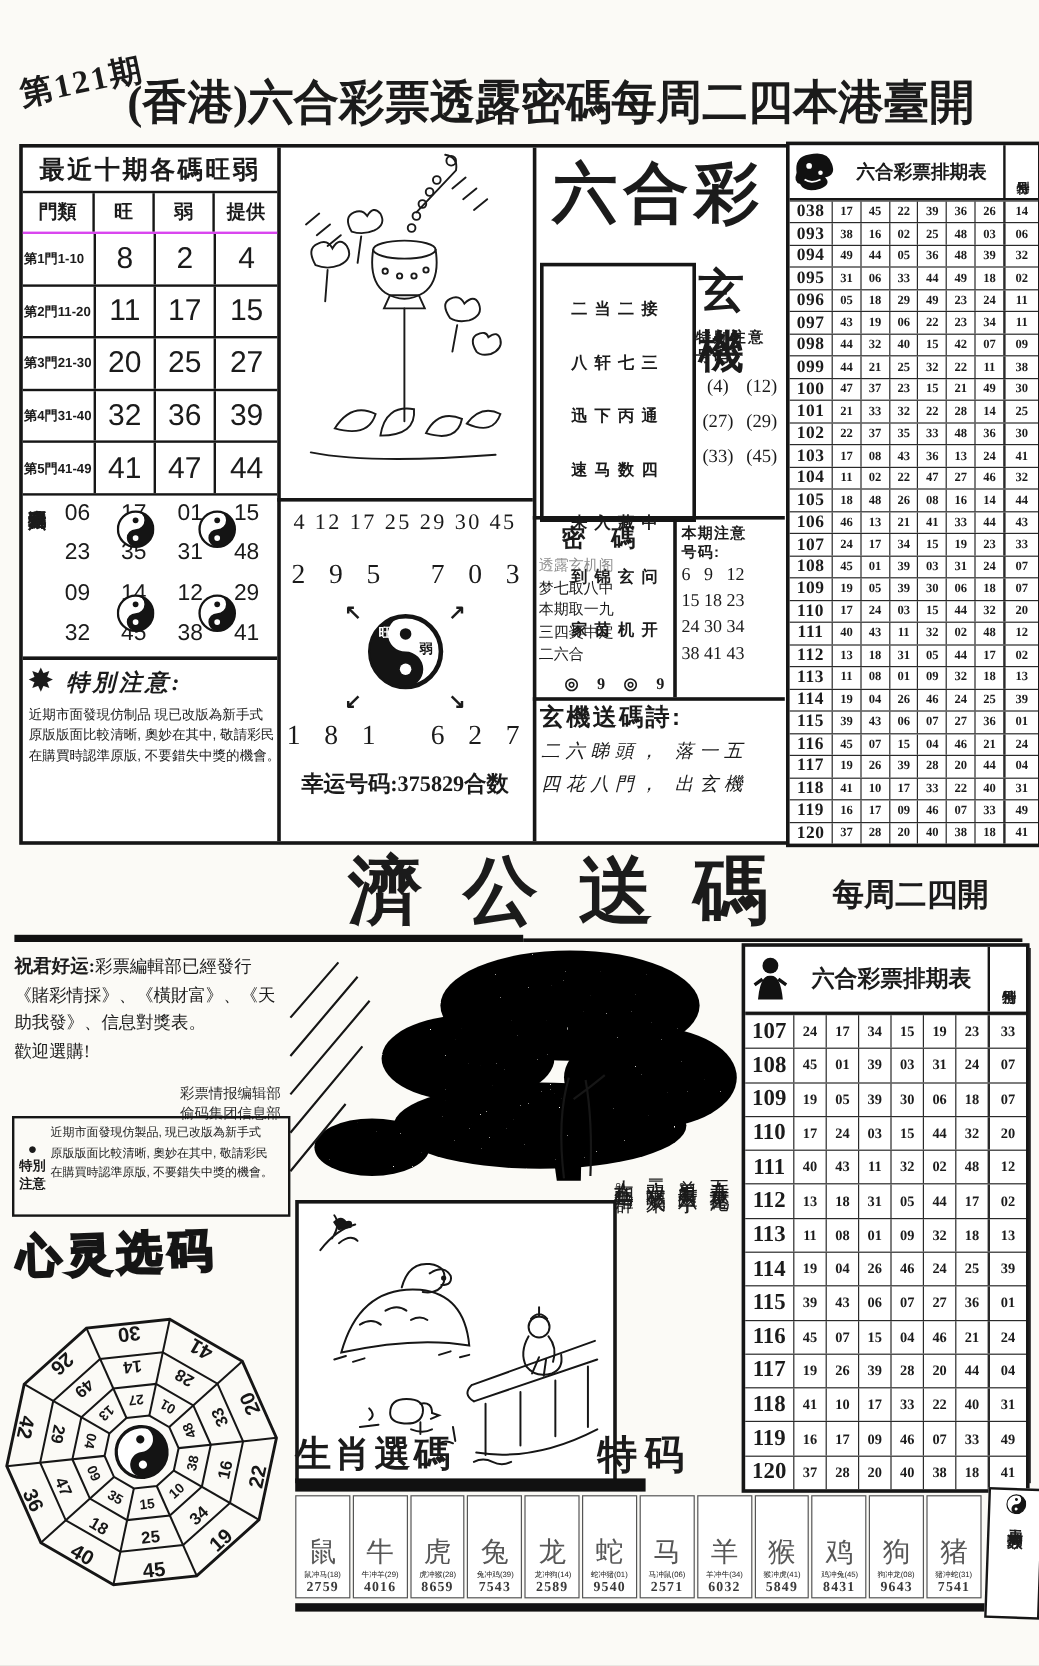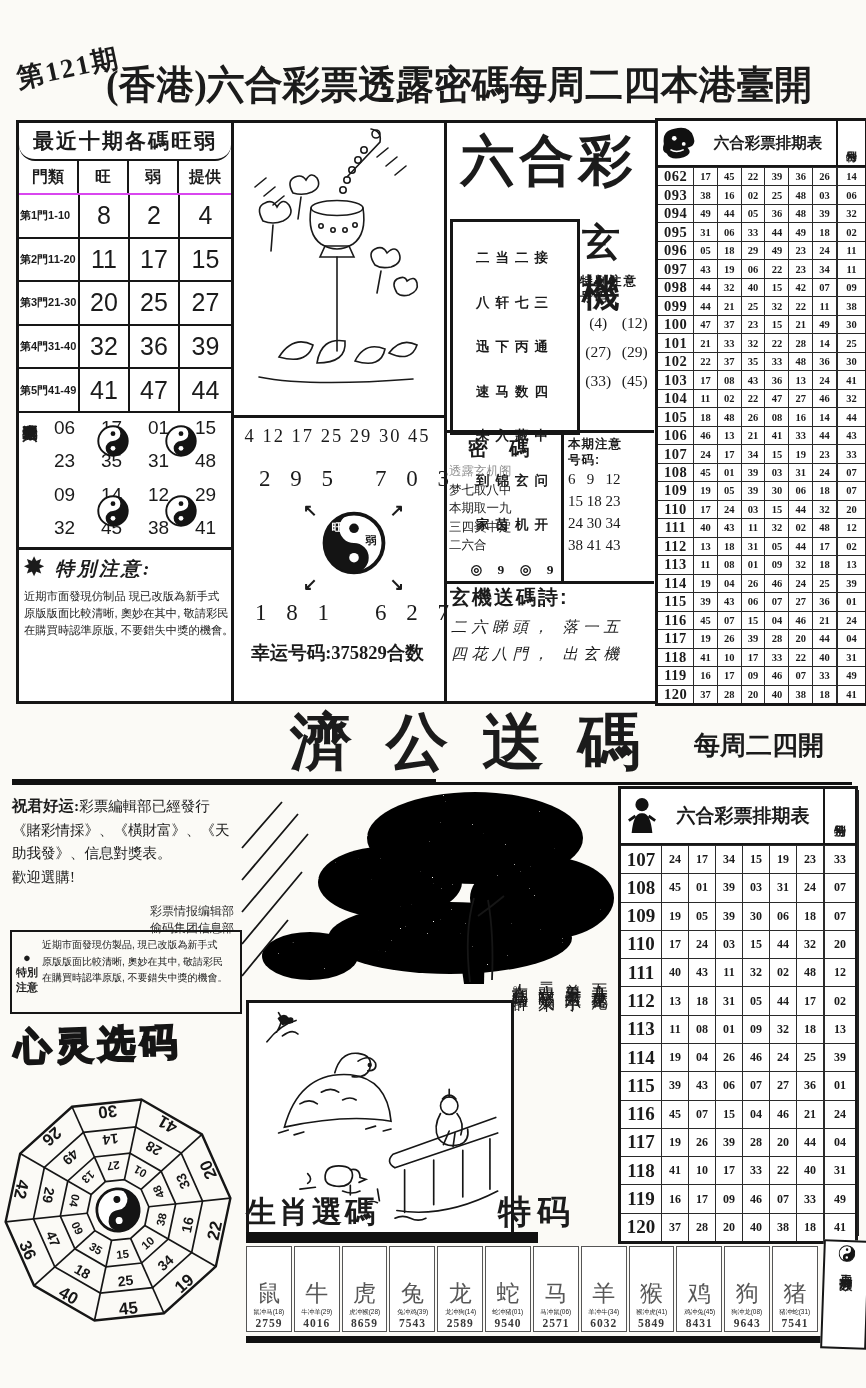--- a/index.html
+++ b/index.html
@@ -16,21 +16,21 @@
   .s1-title{left:106px;top:58px;font-size:39px;font-weight:900;white-space:nowrap;
             font-family:"Liberation Serif",serif;transform:scaleX(.97);transform-origin:left;}
 
   
   .mainbox{left:16px;top:120px;width:641px;height:578px;border:3px solid #161616;background:#fff;}
   .colL{left:0;top:0;width:212px;height:100%;border-right:3px solid #161616;}
   .colM{left:212px;top:0;width:213px;height:100%;border-right:3px solid #161616;}
   .colR{left:425px;top:0;width:210px;height:100%;}
 
   .hc-title{height:36px;line-height:36px;text-align:center;font-size:21px;font-weight:700;
-            border-bottom:2.5px solid #161616;letter-spacing:2px;border-radius:16px;}
+            border-bottom:2.5px solid #161616;letter-spacing:2px;}
   .hc-head{display:flex;height:32px;border-bottom:2px solid #d946ef;font-weight:700;font-size:16px;
            font-family:"Liberation Serif",serif;}
   .hc-head span{border-right:2px solid #161616;display:flex;align-items:center;justify-content:center;}
   .hc-head span:last-child{border-right:none;}
   .hc-c0{width:58px;} .hc-c1{width:48px;} .hc-c2{width:48px;} .hc-c3{flex:1;}
   .hc-body{display:flex;flex-direction:column;height:218px;}
   .hc-row{flex:1;display:flex;border-bottom:2px solid #161616;}
   .hc-row .g{width:58px;border-right:2px solid #161616;display:flex;align-items:center;
              font-size:11px;font-weight:700;transform-origin:left;padding-left:1px;white-space:nowrap;}
   .hc-row .v{width:48px;border-right:2px solid #161616;display:flex;align-items:center;justify-content:center;
@@ -47,21 +47,21 @@
 
   .note1{left:0;top:424px;right:0;bottom:0;padding:6px 5px 0 5px;}
   .n1-head{font-size:19px;font-weight:700;font-style:italic;letter-spacing:3px;margin-bottom:6px;}
   .n1-star{font-style:normal;font-size:24px;margin-right:8px;}
   .n1-lines div{font-size:11.3px;line-height:17px;white-space:nowrap;color:#222;}
 
   
   .cbox{left:0;top:292px;right:0;bottom:0;border-top:3px solid #161616;}
   .c-toprow{margin-top:8px;text-align:center;font-size:18.5px;letter-spacing:2px;
             font-family:"Liberation Serif",serif;}
-  .quad{left:16px;top:36px;width:100%;height:178px;}
+  .quad{left:0;top:36px;width:100%;height:178px;}
   .qn{font-size:23px;letter-spacing:7px;font-family:"Liberation Serif",serif;}
   .q-tl{left:12px;top:12px;} .q-tr{right:4px;top:12px;} .q-bl{left:8px;bottom:6px;} .q-br{right:4px;bottom:6px;}
   .q-yy{left:50%;top:50%;transform:translate(-50%,-50%);width:64px;height:64px;}
   .q-yy .flip{transform:scaleX(-1);}
   .yy-wang{left:10px;top:9px;color:#fff;font-size:11px;font-weight:700;}
   .yy-ruo{right:9px;top:22px;color:#161616;font-size:11px;font-weight:700;}
   .q-ar{font-size:17px;font-weight:700;}
   .ar-tl{left:56px;top:46px;} .ar-tr{right:56px;top:46px;} .ar-bl{left:56px;top:120px;} .ar-br{right:56px;top:120px;}
   .c-lucky{left:0;top:222px;width:100%;text-align:center;font-size:18.5px;font-weight:700;
            font-family:"Liberation Serif",serif;}
@@ -419,21 +419,21 @@
             <circle cx="24" cy="20" r="2" fill="#fff"></circle>
           <path d="M10 26 q6 4 14 0" stroke="#fff" fill="none" stroke-width="1.6"></path>
         </svg>
       </span>
       <span class="th-title">六合彩票排期表</span>
       <span class="th-sp vtext">特別号</span>
     </div>
     <div class="trows">
 
         <div class="trow">
-          <span class="tc ti">062</span>
+          <span class="tc ti">038</span>
           <span class="tc">17</span>
           <span class="tc">45</span>
           <span class="tc">22</span>
           <span class="tc">39</span>
           <span class="tc">36</span>
           <span class="tc">26</span>
           <span class="tc ts">14</span>
         </div>
 
         <div class="trow">

